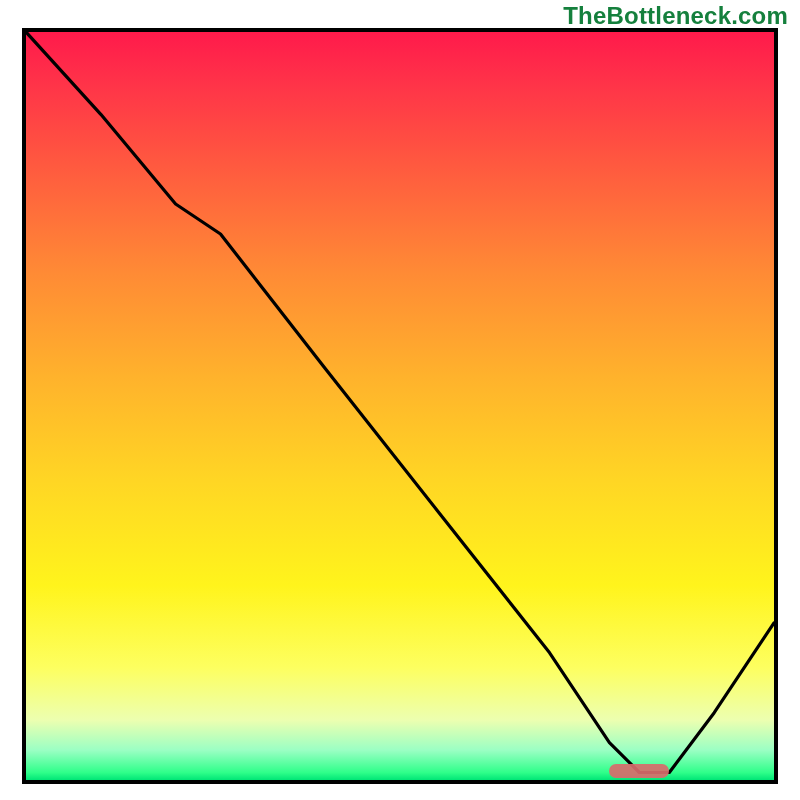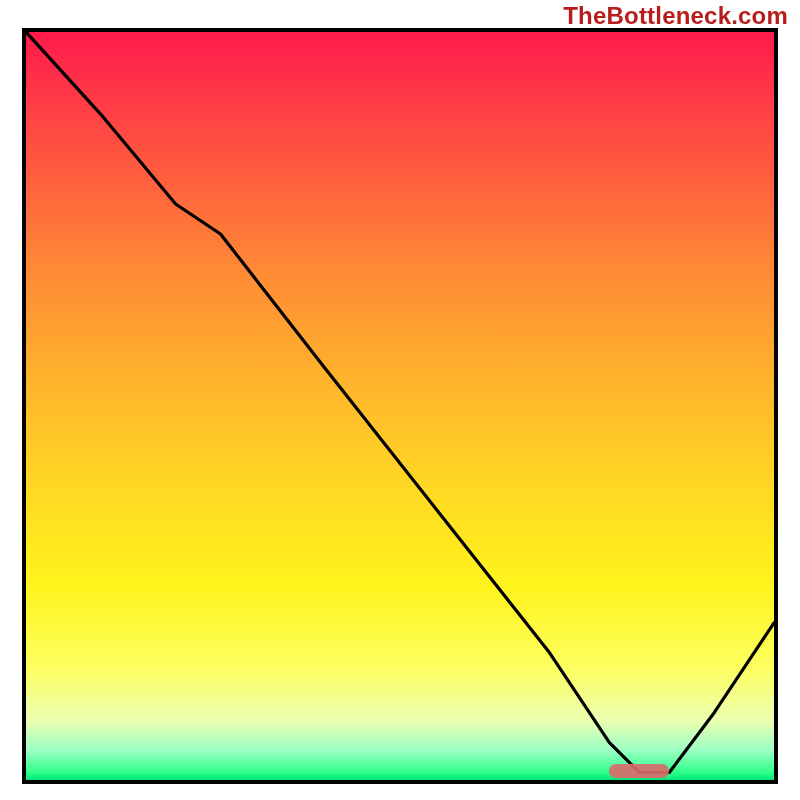--- a/index.html
+++ b/index.html
@@ -14,21 +14,21 @@
     position: relative;
     width: 800px;
     height: 800px;
   }
   .watermark {
     position: absolute;
     top: 2px;
     right: 12px;
     font-size: 24px;
     font-weight: 600;
-    color: #b91c1c;
+    color: #15803d;
     letter-spacing: 0.2px;
     z-index: 20;
   }
   .plot-frame {
     position: absolute;
     left: 22px;
     top: 28px;
     width: 756px;
     height: 756px;
     box-sizing: border-box;

